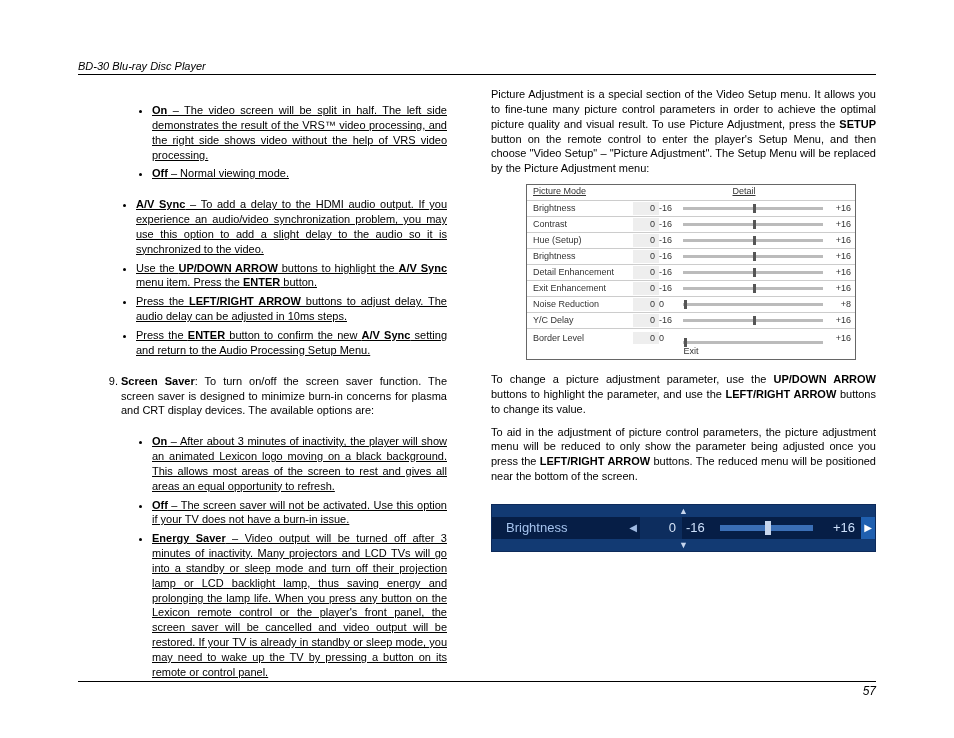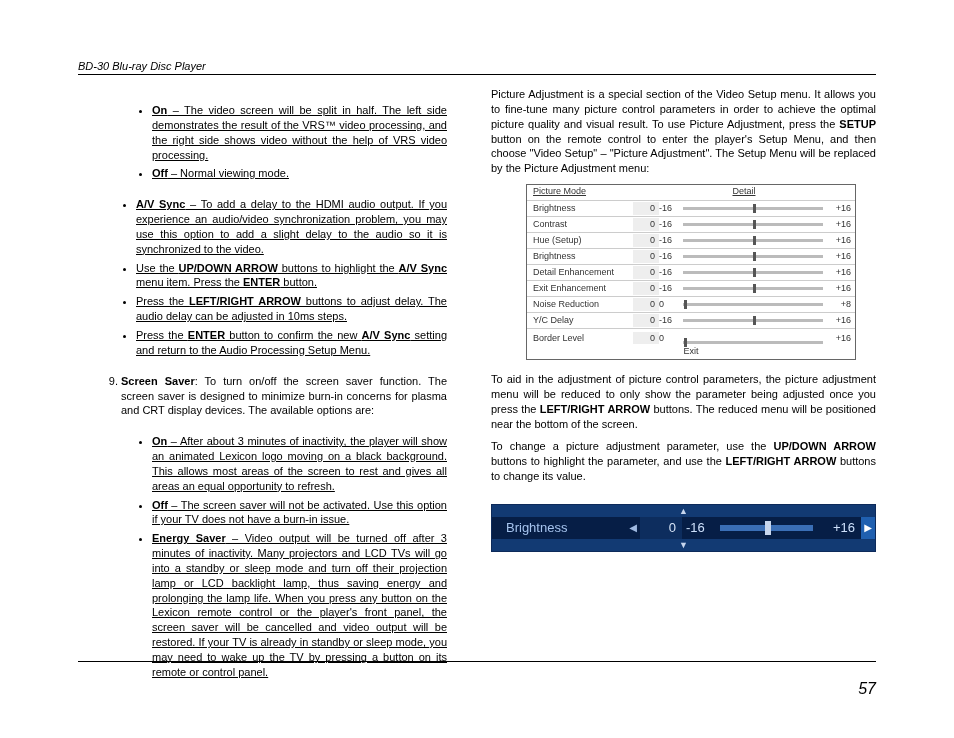--- a/index.html
+++ b/index.html
@@ -205,22 +205,22 @@
     color: #cde0fb;
   }
   .footer {
     position: absolute;
     left: 78px;
     right: 78px;
     bottom: 40px;
     border-top: 1px solid #000;
     text-align: right;
     font-style: italic;
-    font-size: 16px;
-    padding-top: 18px;
+    font-size: 12px;
+    padding-top: 2px;
     margin-top: 12px;
   }
 </style>
 </head>
 <body>
 
 <div class="page">
 
   <div class="header">
     <span class="header-left">BD-30 Blu-ray Disc Player</span>
@@ -366,25 +366,25 @@
               <span class="adj-slider">
                 <span class="thumb" style="left:1%"></span>
               </span>
               <span class="adj-max">+16</span>
             </div>
           </div>
         <div class="adj-exit">Exit</div>
       </div>
 
       <p class="body">
+        <span>To change a picture adjustment parameter, use the </span><span class="b">UP/DOWN ARROW</span><span> buttons to highlight the parameter, and use the </span><span class="b">LEFT/RIGHT ARROW</span><span> buttons to change its value.</span>
+      </p>
+
+      <p class="body">
         <span>To aid in the adjustment of picture control parameters, the picture adjustment menu will be reduced to only show the parameter being adjusted once you press the </span><span class="b">LEFT/RIGHT ARROW</span><span> buttons. The reduced menu will be positioned near the bottom of the screen.</span>
-      </p>
-
-      <p class="body">
-        <span>To change a picture adjustment parameter, use the </span><span class="b">UP/DOWN ARROW</span><span> buttons to highlight the parameter, and use the </span><span class="b">LEFT/RIGHT ARROW</span><span> buttons to change its value.</span>
       </p>
 
       <div class="reduced">
         <div class="reduced-top">▲</div>
         <div class="reduced-main">
           <span class="rlabel">Brightness</span>
           <span class="tri">◀</span>
           <span class="rval">0</span>
           <span class="rmin">-16</span>
           <span class="rslider">

